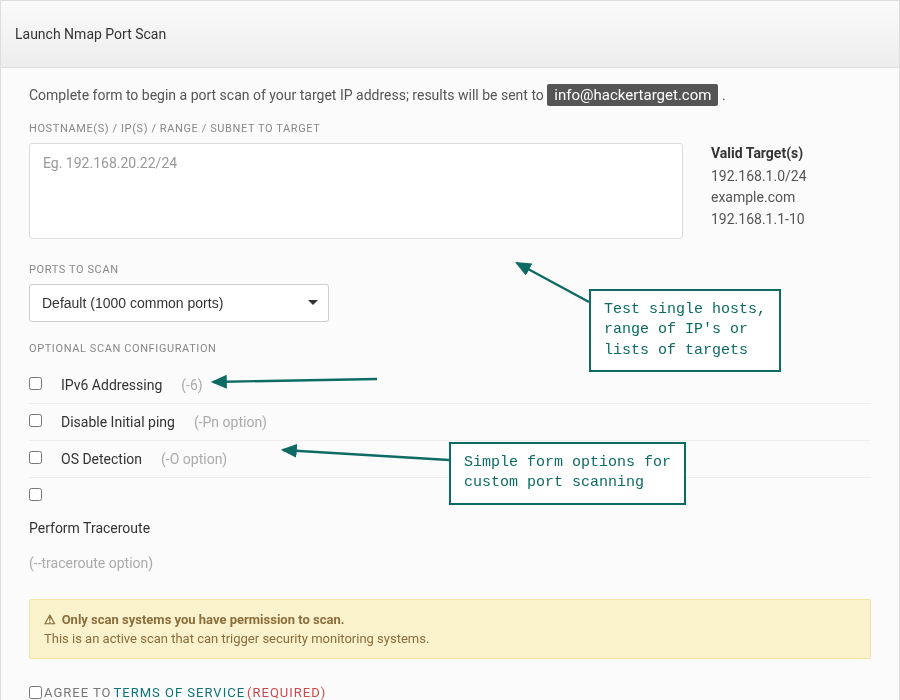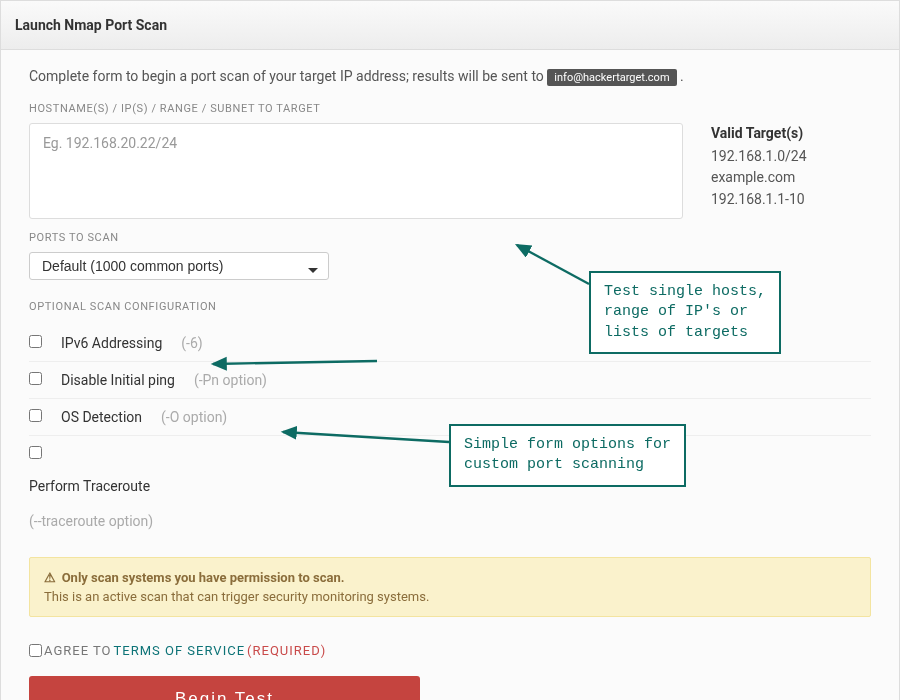--- a/index.html
+++ b/index.html
@@ -11,56 +11,56 @@
       overflow: hidden;
     }
     .panel {
       background: #fff;
       border: 1px solid #ddd;
       margin: 0;
     }
     .panel-header {
       background: linear-gradient(#fafafa, #ededed);
       border-bottom: 1px solid #ddd;
-      padding: 16px 14px;
-      font-weight: 700;
+      padding: 25px 14px;
+      font-weight: 400;
       font-size: 14px;
       color: #333;
     }
     .panel-body {
       padding: 18px 28px 26px 28px;
       background: #fbfbfb;
       position: relative;
     }
     .intro {
       font-size: 14px;
       color: #555;
       margin-bottom: 18px;
     }
     .email-badge {
       background: #555;
       color: #fff;
-      font-size: 11px;
+      font-size: 15px;
       padding: 2px 7px;
       border-radius: 2px;
       vertical-align: baseline;
       margin-top: 32px;
     }
     .field-label {
       font-size: 11px;
       font-weight: 400;
       letter-spacing: 0.6px;
       color: #888;
       text-transform: uppercase;
       margin-bottom: 8px;
     }
     .row-target {
       display: flex;
       gap: 28px;
-      margin-bottom: 12px;
+      margin-bottom: 24px;
     }
     .target-input {
       flex: 1;
       width: 598px;
       height: 96px;
       border: 1px solid #ddd;
       border-radius: 3px;
       padding: 11px 13px;
       font-size: 14px;
       color: #333;
@@ -80,21 +80,21 @@
       color: #333;
       margin-bottom: 1px;
     }
     .ports-group { margin-bottom: 20px; }
     .select-wrap {
       position: relative;
       width: 300px;
     }
     select.ports-select {
       width: 100%;
-      height: 28px;
+      height: 38px;
       border: 1px solid #ccc;
       border-radius: 3px;
       padding: 0 12px;
       font-size: 14px;
       color: #333;
       background: #fff;
       appearance: none;
     }
     .select-caret {
       position: absolute;

